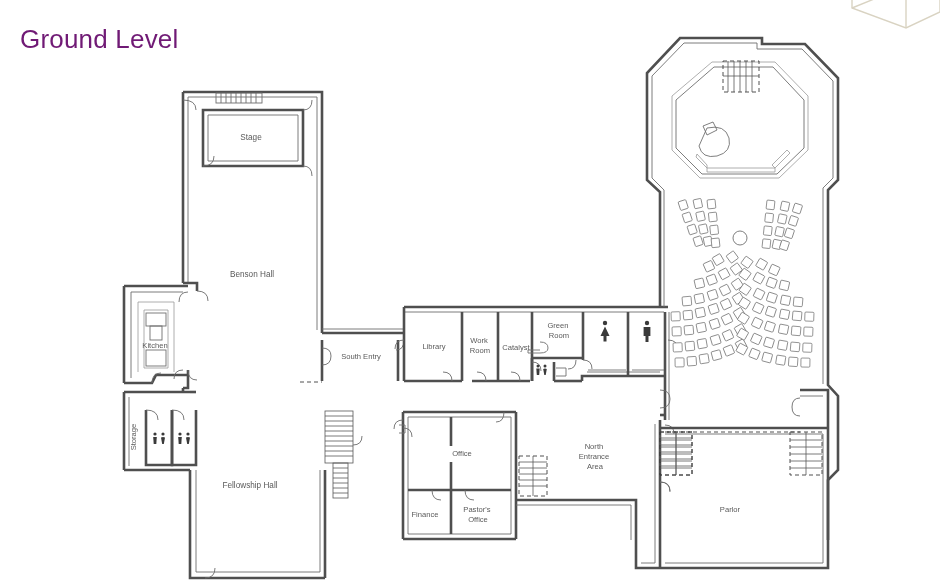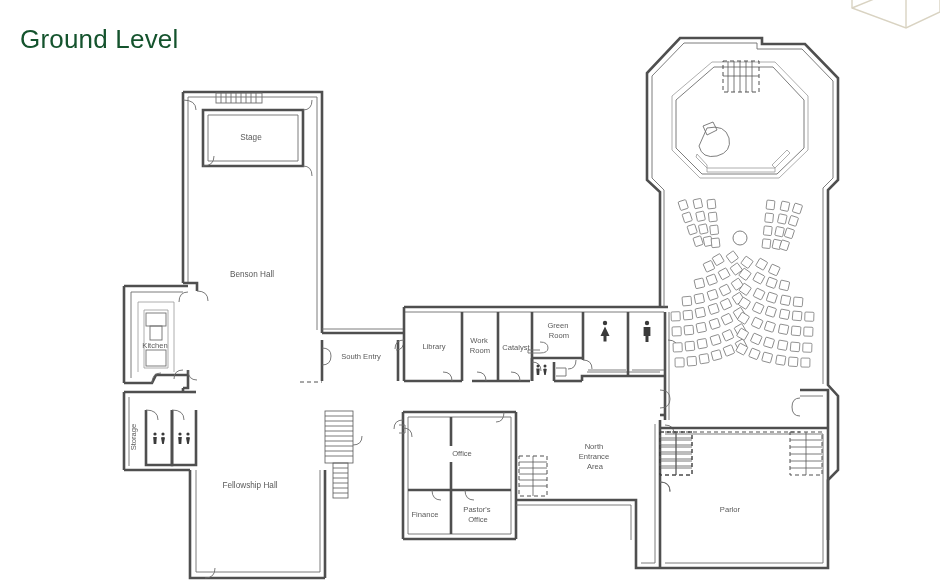--- a/index.html
+++ b/index.html
@@ -20,21 +20,21 @@
     height: 588px;
     background: #ffffff;
   }
   #plan-title {
     position: absolute;
     left: 20px;
     top: 26px;
     font-size: 26px;
     font-weight: 400;
     letter-spacing: 0.2px;
-    color: #14532d;
+    color: #701a75;
     font-family: "Liberation Sans", sans-serif;
     line-height: 1;
     white-space: nowrap;
   }
   #floorplan-svg {
     position: absolute;
     left: 0;
     top: 0;
     width: 940px;
     height: 588px;

